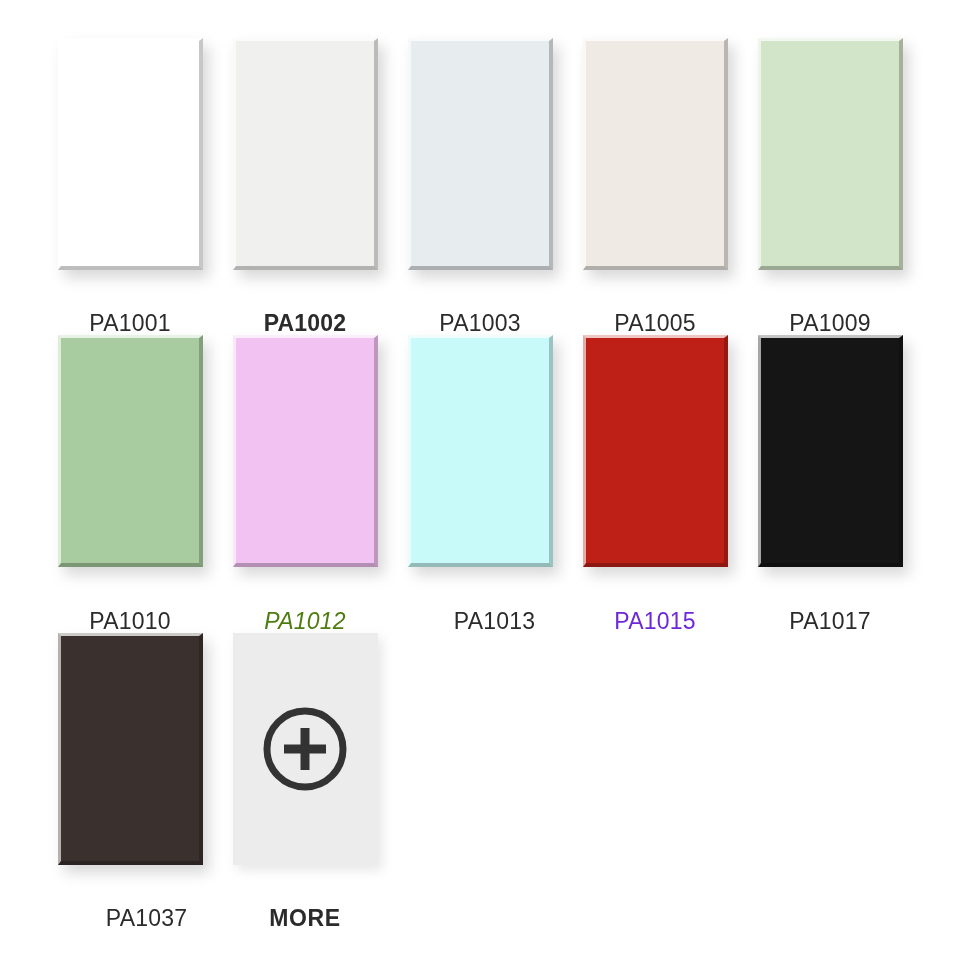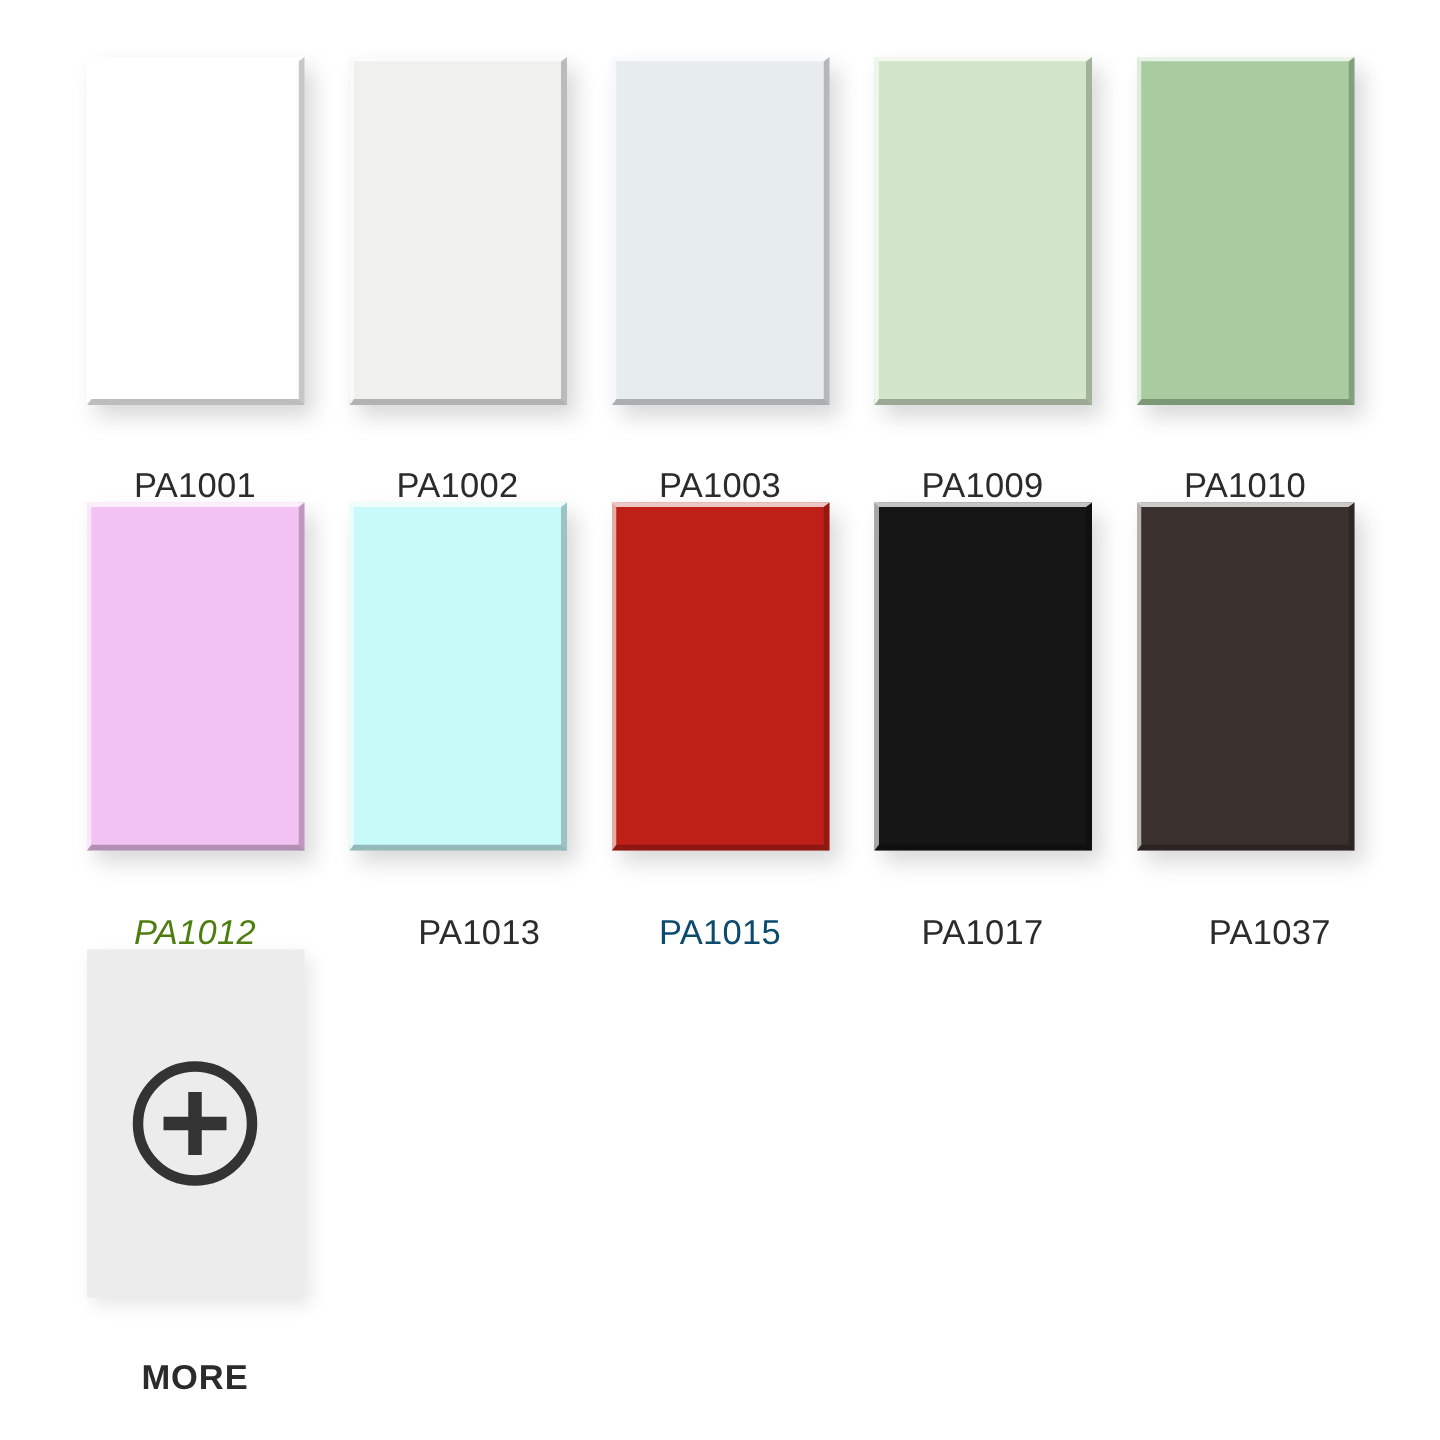--- a/index.html
+++ b/index.html
@@ -121,32 +121,40 @@
         </div>
       </div>
       <div class="swatch-label" style="color: rgb(43, 43, 43);">PA1001</div>
     </div>
     <div class="swatch-cell">
       <div class="swatch-tile-wrap">
         <div class="swatch-tile" style="background: rgb(240, 240, 239);">
           <div class="face" style="background: rgb(240, 240, 239);"></div>
         </div>
       </div>
-      <div class="swatch-label" style="color: rgb(43, 43, 43);">PA1002</div>
+      <div class="swatch-label" style="color: rgb(43, 43, 43); font-weight: bold;">PA1002</div>
     </div>
     <div class="swatch-cell">
       <div class="swatch-tile-wrap">
         <div class="swatch-tile" style="background: rgb(231, 236, 239);">
           <div class="face" style="background: rgb(231, 236, 239);"></div>
         </div>
       </div>
       <div class="swatch-label" style="color: rgb(43, 43, 43);">PA1003</div>
     </div>
     <div class="swatch-cell">
       <div class="swatch-tile-wrap">
+        <div class="swatch-tile" style="background: rgb(239, 235, 228);">
+          <div class="face" style="background: rgb(239, 235, 228);"></div>
+        </div>
+      </div>
+      <div class="swatch-label" style="color: rgb(43, 43, 43);">PA1005</div>
+    </div>
+    <div class="swatch-cell">
+      <div class="swatch-tile-wrap">
         <div class="swatch-tile" style="background: rgb(210, 229, 200);">
           <div class="face" style="background: rgb(210, 229, 200);"></div>
         </div>
       </div>
       <div class="swatch-label" style="color: rgb(43, 43, 43);">PA1009</div>
     </div>
     <div class="swatch-cell">
       <div class="swatch-tile-wrap">
         <div class="swatch-tile" style="background: rgb(168, 204, 160);">
           <div class="face" style="background: rgb(168, 204, 160);"></div>
@@ -169,21 +177,21 @@
         </div>
       </div>
       <div class="swatch-label" style="color: rgb(43, 43, 43); margin-left: 29px;">PA1013</div>
     </div>
     <div class="swatch-cell">
       <div class="swatch-tile-wrap">
         <div class="swatch-tile" style="background: rgb(190, 32, 24);">
           <div class="face" style="background: rgb(190, 32, 24);"></div>
         </div>
       </div>
-      <div class="swatch-label" style="color: #0c4a6e;">PA1015</div>
+      <div class="swatch-label" style="color: #6d28d9;">PA1015</div>
     </div>
     <div class="swatch-cell">
       <div class="swatch-tile-wrap">
         <div class="swatch-tile" style="background: rgb(21, 21, 21);">
           <div class="face" style="background: rgb(21, 21, 21);"></div>
         </div>
       </div>
       <div class="swatch-label" style="color: rgb(43, 43, 43);">PA1017</div>
     </div>
     <div class="swatch-cell">

